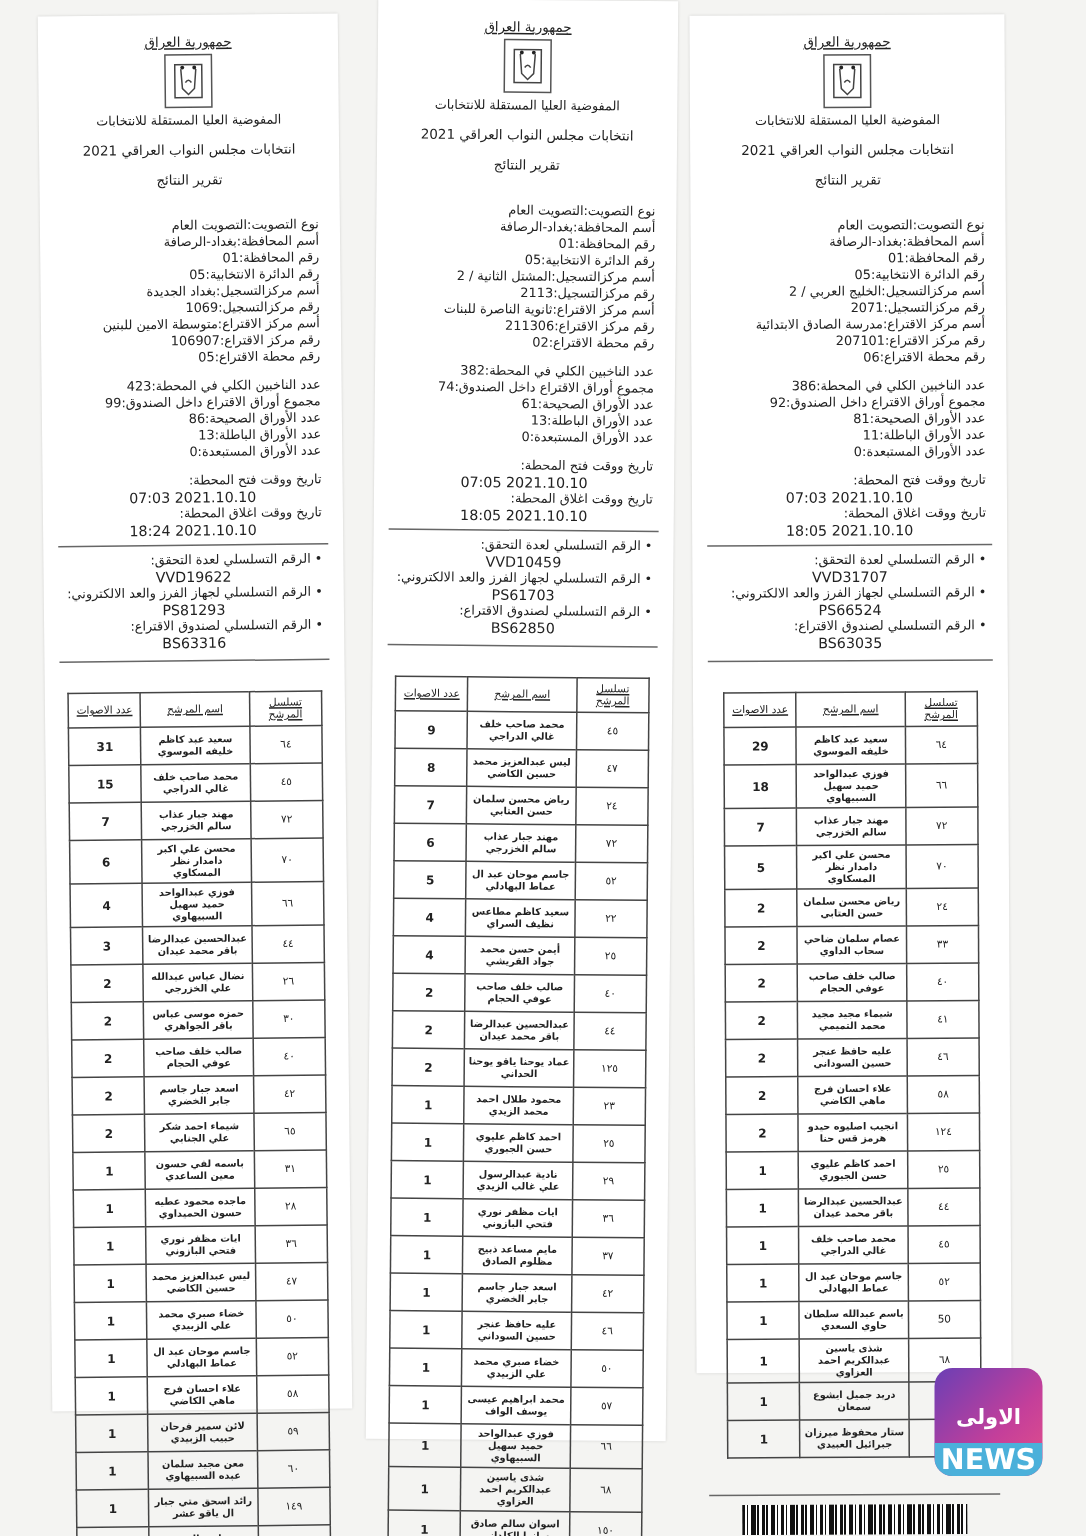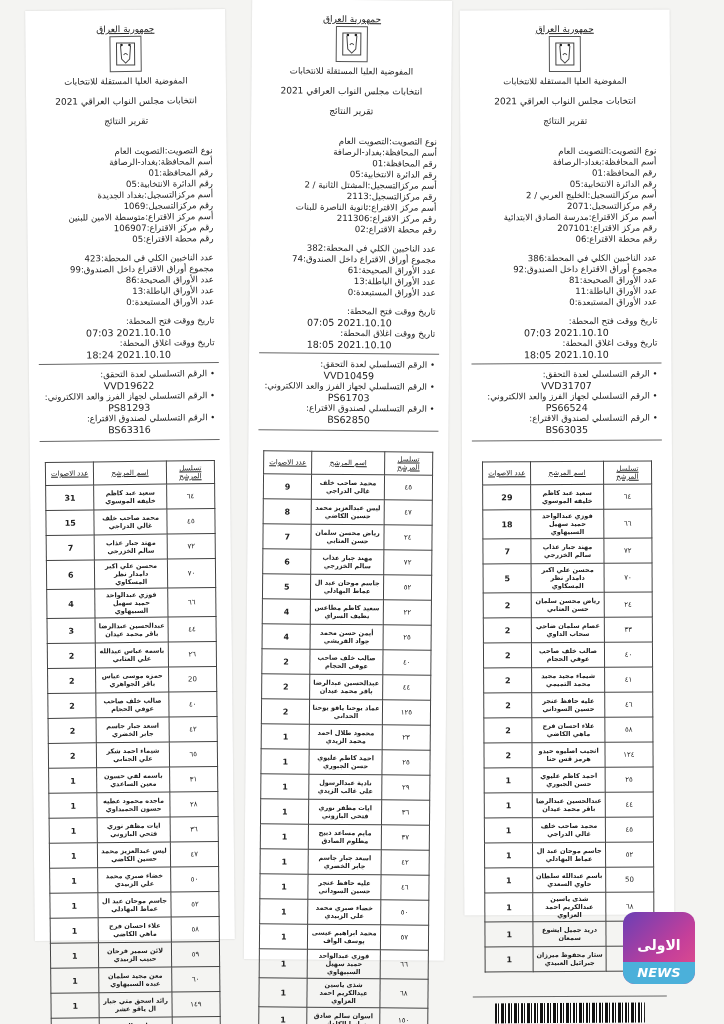--- a/index.html
+++ b/index.html
@@ -43,21 +43,21 @@
   .barcode { height:20px; width:150px;
     background:repeating-linear-gradient(90deg,#111 0 2px,#fff 2px 3px,#111 3px 4px,#fff 4px 6px,#111 6px 9px,#fff 9px 10px,#111 10px 11px,#fff 11px 13px);
   }
 
   .watermark {
     position:absolute; left:623px; top:912px; width:72px; height:72px; border-radius:12px; overflow:hidden;
     background:linear-gradient(135deg,#6a3fb5 0%,#c43f9a 60%,#e4508a 100%);
     text-align:center; color:#fff;
   }
   .watermark .ar { display:block; font-size:14px; font-weight:bold; margin-top:22px; line-height:22px; }
-  .watermark .en { position:absolute; bottom:0; left:0; right:0; height:22px; background:#4bb0da; font-size:13px; font-weight:bold; line-height:22px;font-style:italic; }
+  .watermark .en { position:absolute; bottom:0; left:0; right:0; height:22px; background:#4bb0da; font-size:19px; font-weight:bold; line-height:22px; }
 </style>
 </head>
 <body>
 
 <div class="receipt r-left">
     <div class="hdr">
       <span class="country">جمهورية العراق</span>
       <div class="logo"><svg viewBox="0 0 30 34">
           <rect x="6" y="6" width="18" height="22" fill="none" stroke="#444" stroke-width="1"></rect>
           <path d="M10 9 L11 22 L15 26 L19 22 L20 9" fill="none" stroke="#444" stroke-width="1"></path>
@@ -124,25 +124,25 @@
           <td class="name">فوزي عبدالواحد حميد سهيل السبيهاوي</td>
           <td class="votes">4</td>
         </tr>
         <tr>
           <td class="serial">٤٤</td>
           <td class="name">عبدالحسين عبدالرضا باقر محمد عيدان</td>
           <td class="votes">3</td>
         </tr>
         <tr>
           <td class="serial">٢٦</td>
-          <td class="name">باسمه عباس عبدالله علي العتابي</td>
-          <td class="votes">2</td>
-        </tr>
-        <tr>
-          <td class="serial">20</td>
+          <td class="name">نضال عباس عبدالله علي الخزرجي</td>
+          <td class="votes">2</td>
+        </tr>
+        <tr>
+          <td class="serial">٣٠</td>
           <td class="name">حمزه موسى عباس باقر الجواهري</td>
           <td class="votes">2</td>
         </tr>
         <tr>
           <td class="serial">٤٠</td>
           <td class="name">صالب خلف صاحب عوفي الحجام</td>
           <td class="votes">2</td>
         </tr>
         <tr>
           <td class="serial">٤٢</td>

